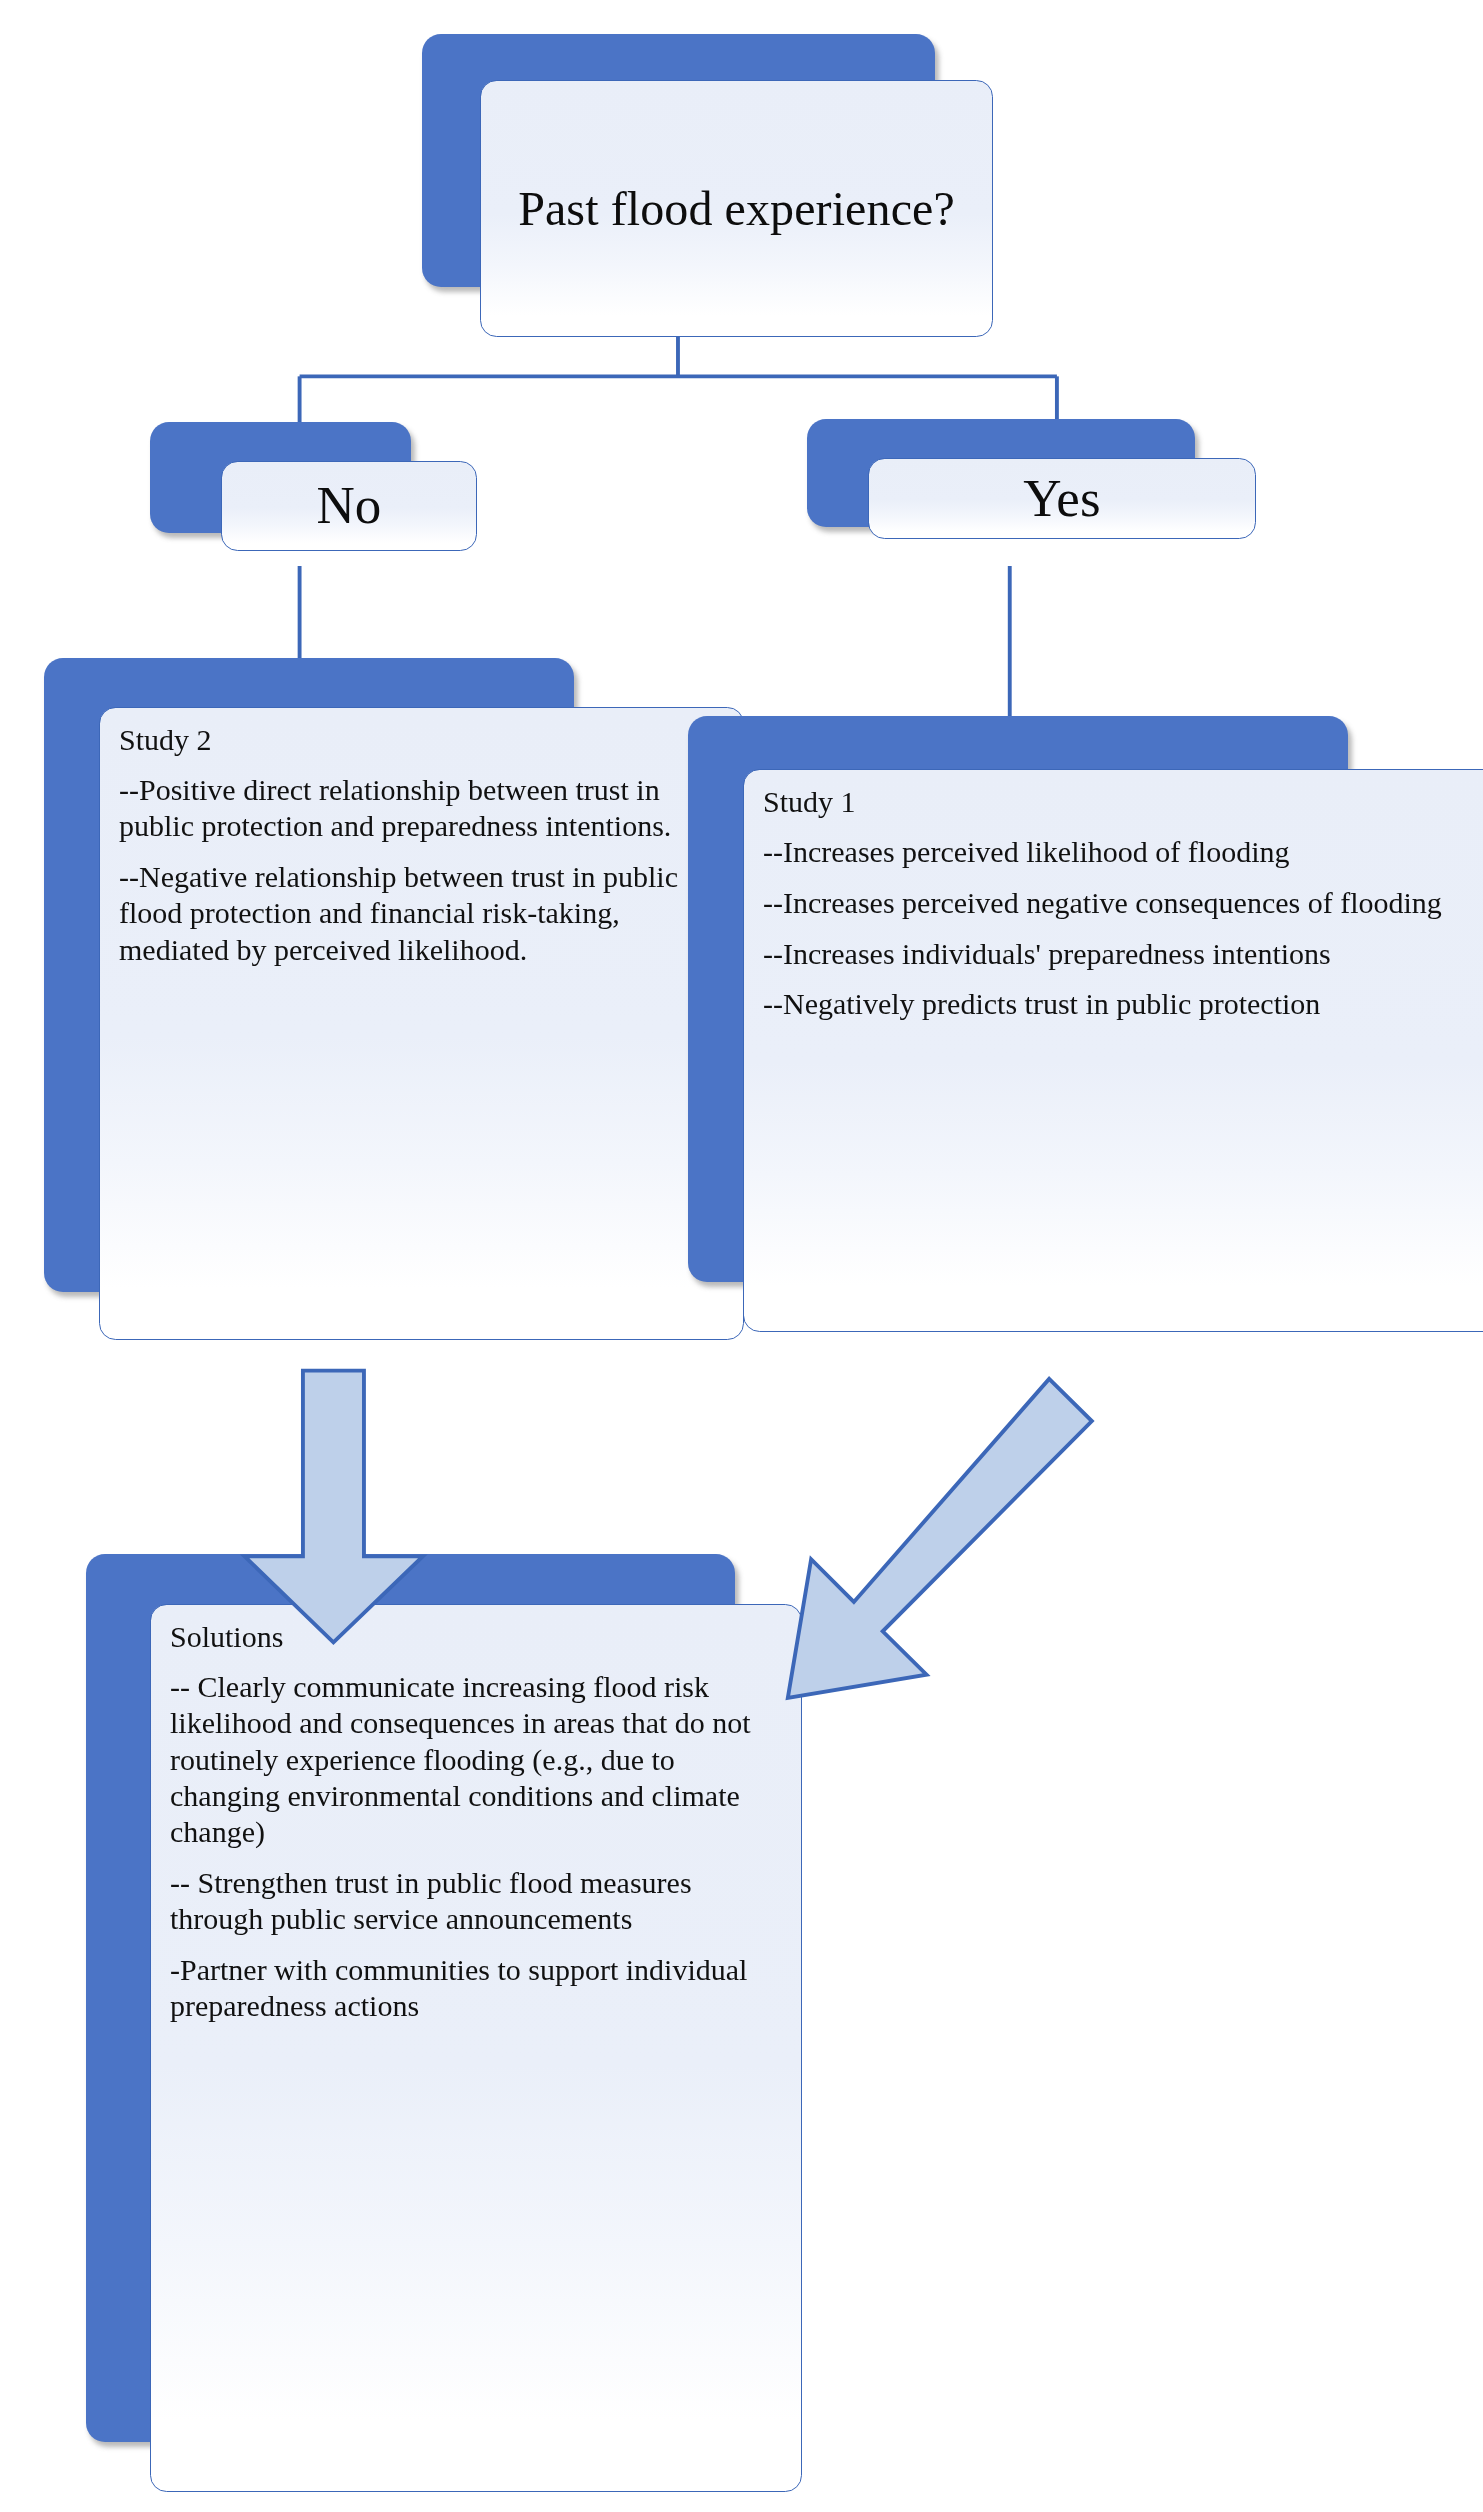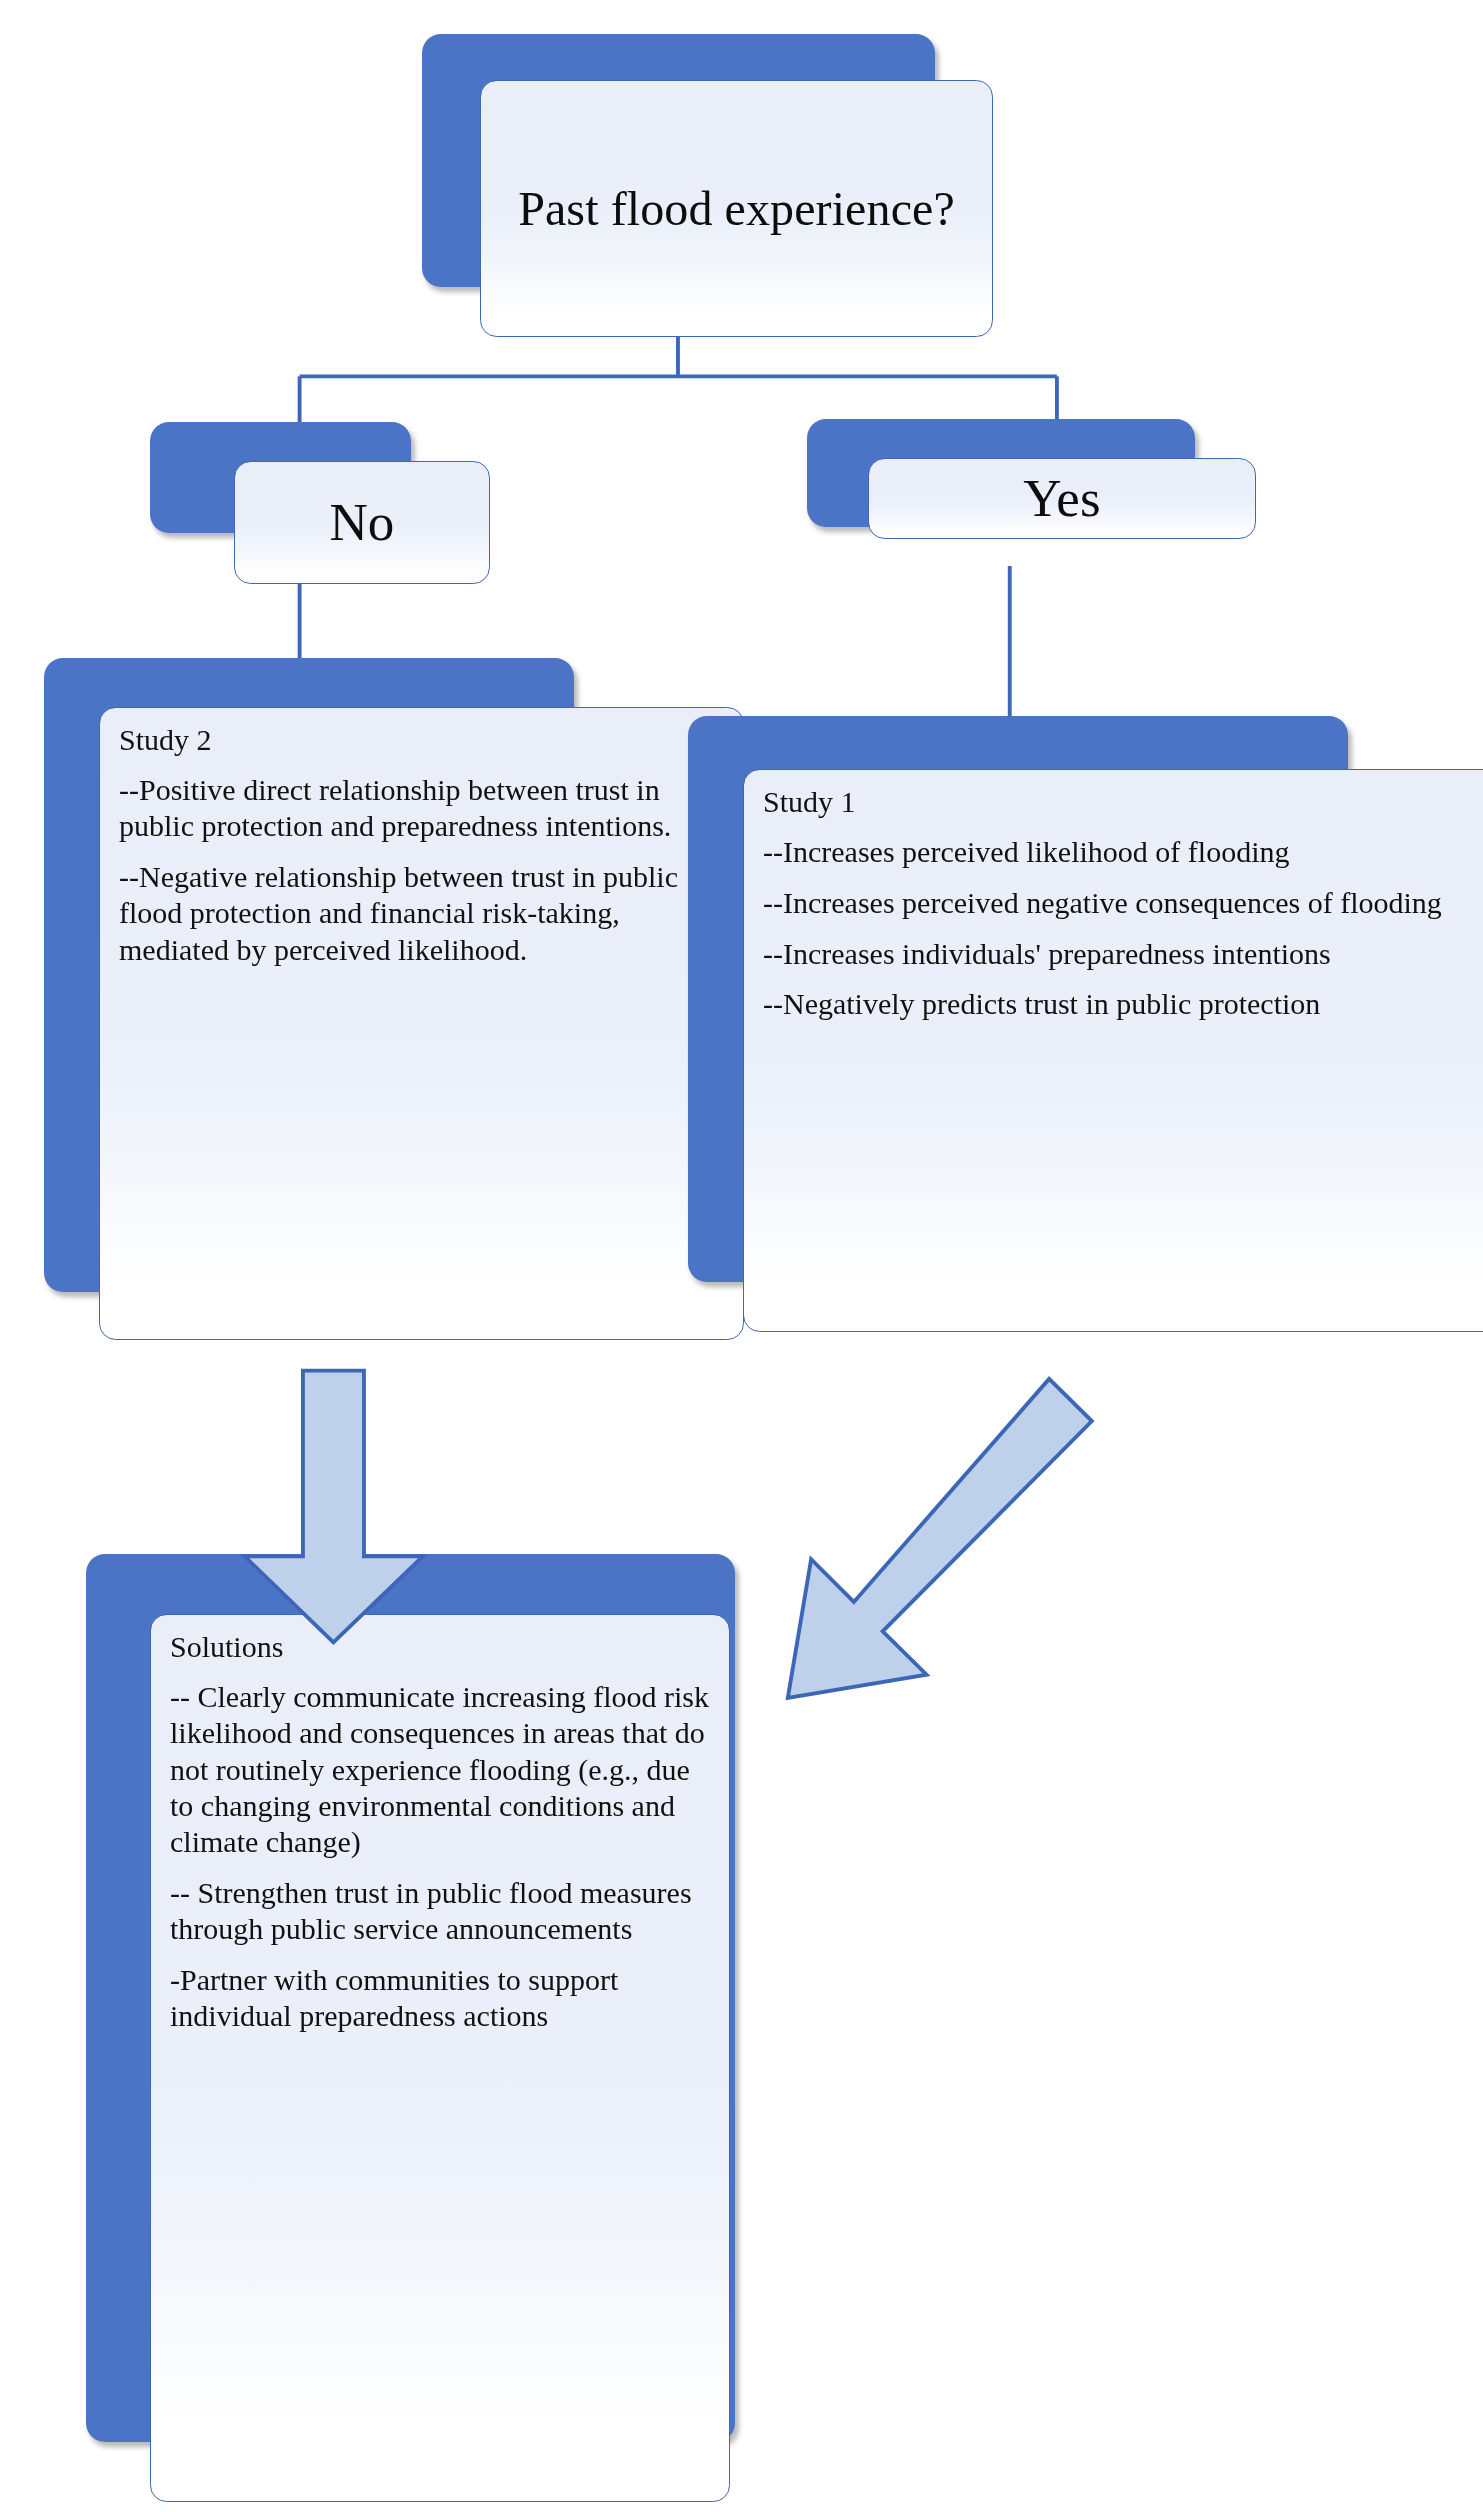--- a/index.html
+++ b/index.html
@@ -95,21 +95,21 @@
   
   
   #node-root { left: 422px; top: 34px; width: 572px; height: 302px; padding-left: 21px; }
   #node-root .plate { left: 0; top: 0; width: 513px; height: 253px; }
   #node-root .card  { left: 58px; top: 46px; width: 513px; height: 257px; }
   #node-root .label { font-size: 48px; }
 
   
   #node-no { left: 150px; top: 422px; width: 327px; height: 180px; }
   #node-no .plate { left: 0; top: 0; width: 261px; height: 111px; }
-  #node-no .card  { left: 84px; top: 39px; width: 256px; height: 123px; }
+  #node-no .card  { left: 71px; top: 39px; width: 256px; height: 90px; }
   #node-no .label { font-size: 53px; }
 
   
   #node-yes { left: 807px; top: 419px; width: 450px; height: 180px; }
   #node-yes .plate { left: 0; top: 0; width: 388px; height: 108px; }
   #node-yes .card  { left: 61px; top: 39px; width: 388px; height: 81px; }
   #node-yes .label { font-size: 53px; }
 
   
   #node-study2 { left: 44px; top: 658px; width: 572px; height: 683px; }
@@ -117,21 +117,21 @@
   #node-study2 .card  { left: 55px; top: 49px; width: 645px; height: 633px; }
 
   
   #node-study1 { left: 688px; top: 716px; width: 716px; height: 616px; }
   #node-study1 .plate { left: 0; top: 0; width: 660px; height: 566px; }
   #node-study1 .card  { left: 55px; top: 53px; width: 768px; height: 563px; }
 
   
   #node-solutions { left: 86px; top: 1554px; width: 716px; height: 938px; }
   #node-solutions .plate { left: 0; top: 0; width: 649px; height: 888px; }
-  #node-solutions .card  { left: 64px; top: 60px; width: 580px; height: 888px; }
+  #node-solutions .card  { left: 64px; top: 50px; width: 652px; height: 888px; }
 
   
   #arrows {
     position: absolute;
     left: 0; top: 0;
     width: 1483px;
     height: 2512px;
     z-index: 4;
     pointer-events: none;
   }

